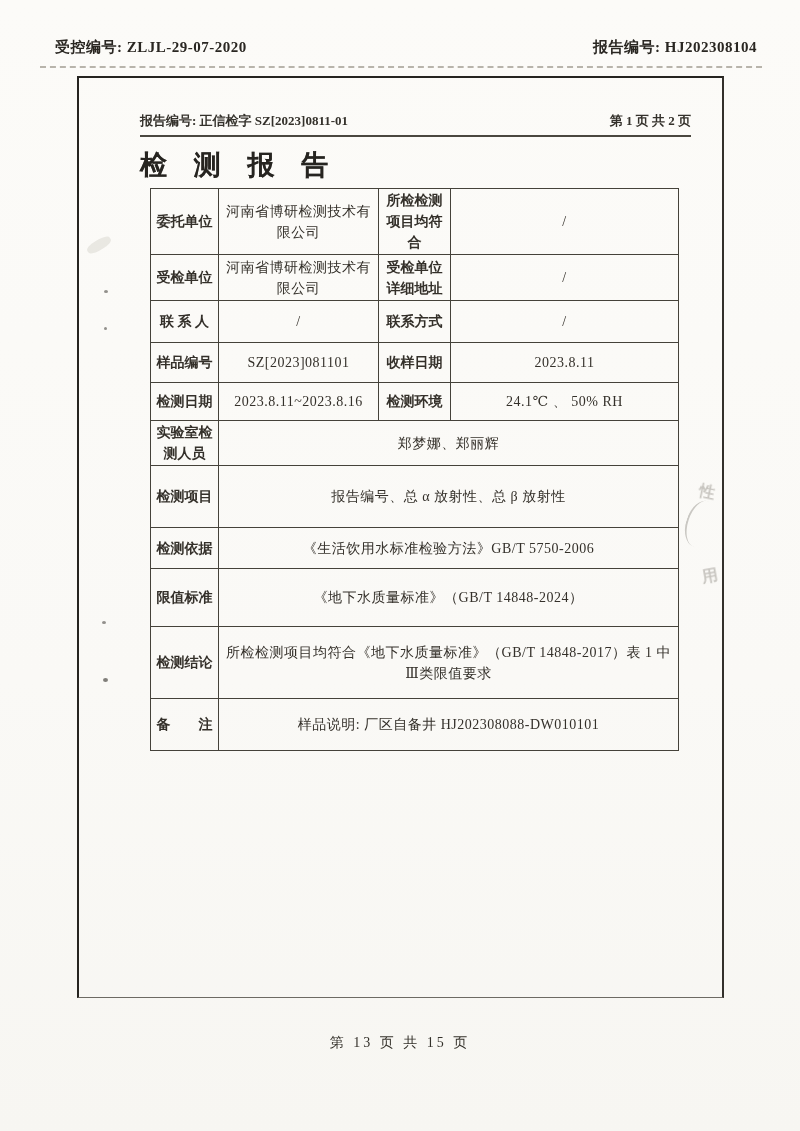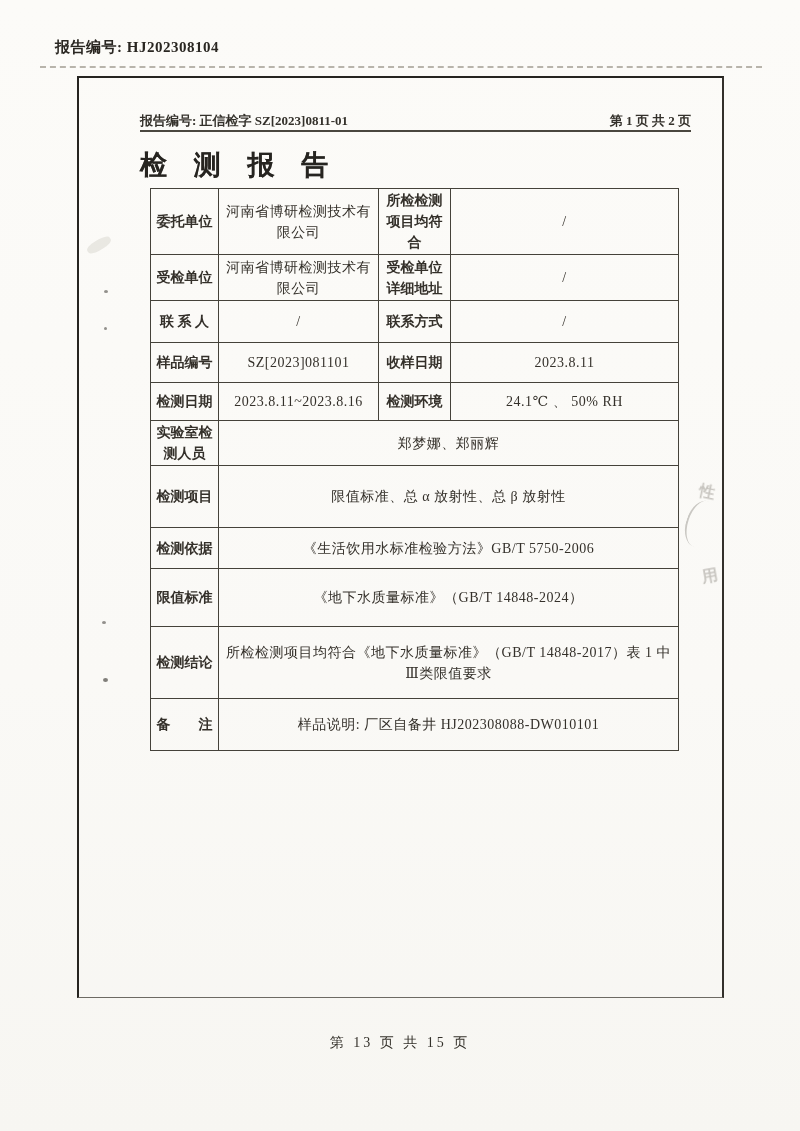--- a/index.html
+++ b/index.html
@@ -33,20 +33,21 @@
     border-bottom:1px solid #6d6a63;
     border-right-color:#33302b;
     background:transparent;
   }
   
   .sub-header{
     position:absolute; left:140px; top:112px; width:551px;
     display:flex; justify-content:space-between; align-items:flex-end;
     font-size:13px; font-weight:bold; color:#34312b;
     border-bottom:2px solid #4a473f;
+    padding-bottom:5px;
   }
   .report-title{
     position:absolute; left:140px; top:147px; width:551px;
     text-align:left;
     font-size:27px; font-weight:bold; color:#262420;
     letter-spacing:10px;
     text-shadow:0 0 .5px rgba(30,28,24,.6);
   }
   
   table.info{
@@ -93,20 +94,24 @@
     background:#d8d5ce; opacity:.5; transform:rotate(-30deg);
     border-radius:40%;
   }
 </style>
 </head>
 <body>
 
 <div class="paper">
 
   <div class="top-header">
+    <div>
+      <span>受控编号:</span>
+      <span>ZLJL-29-07-2020</span>
+    </div>
     <div>
       <span>报告编号:</span>
       <span>HJ202308104</span>
     </div>
   </div>
   <div class="top-rule"></div>
 
   <div class="page-frame"></div>
 
   <div class="sub-header">
@@ -153,21 +158,21 @@
         <td class="vc">2023.8.11~2023.8.16</td>
         <td class="lc">检测环境</td>
         <td class="vc">24.1℃ 、 50% RH</td>
       </tr>
       <tr style="height:42px">
         <td class="lc">实验室检测人员</td>
         <td class="vc" colspan="3">郑梦娜、郑丽辉</td>
       </tr>
       <tr style="height:62px">
         <td class="lc">检测项目</td>
-        <td class="vc" colspan="3">限值标准、总 α 放射性、总 β 放射性</td>
+        <td class="vc" colspan="3">报告编号、总 α 放射性、总 β 放射性</td>
       </tr>
       <tr style="height:41px">
         <td class="lc">检测依据</td>
         <td class="vc" colspan="3">《生活饮用水标准检验方法》GB/T 5750-2006</td>
       </tr>
       <tr style="height:58px">
         <td class="lc">限值标准</td>
         <td class="vc" colspan="3">《地下水质量标准》（GB/T 14848-2024）</td>
       </tr>
       <tr style="height:72px">

